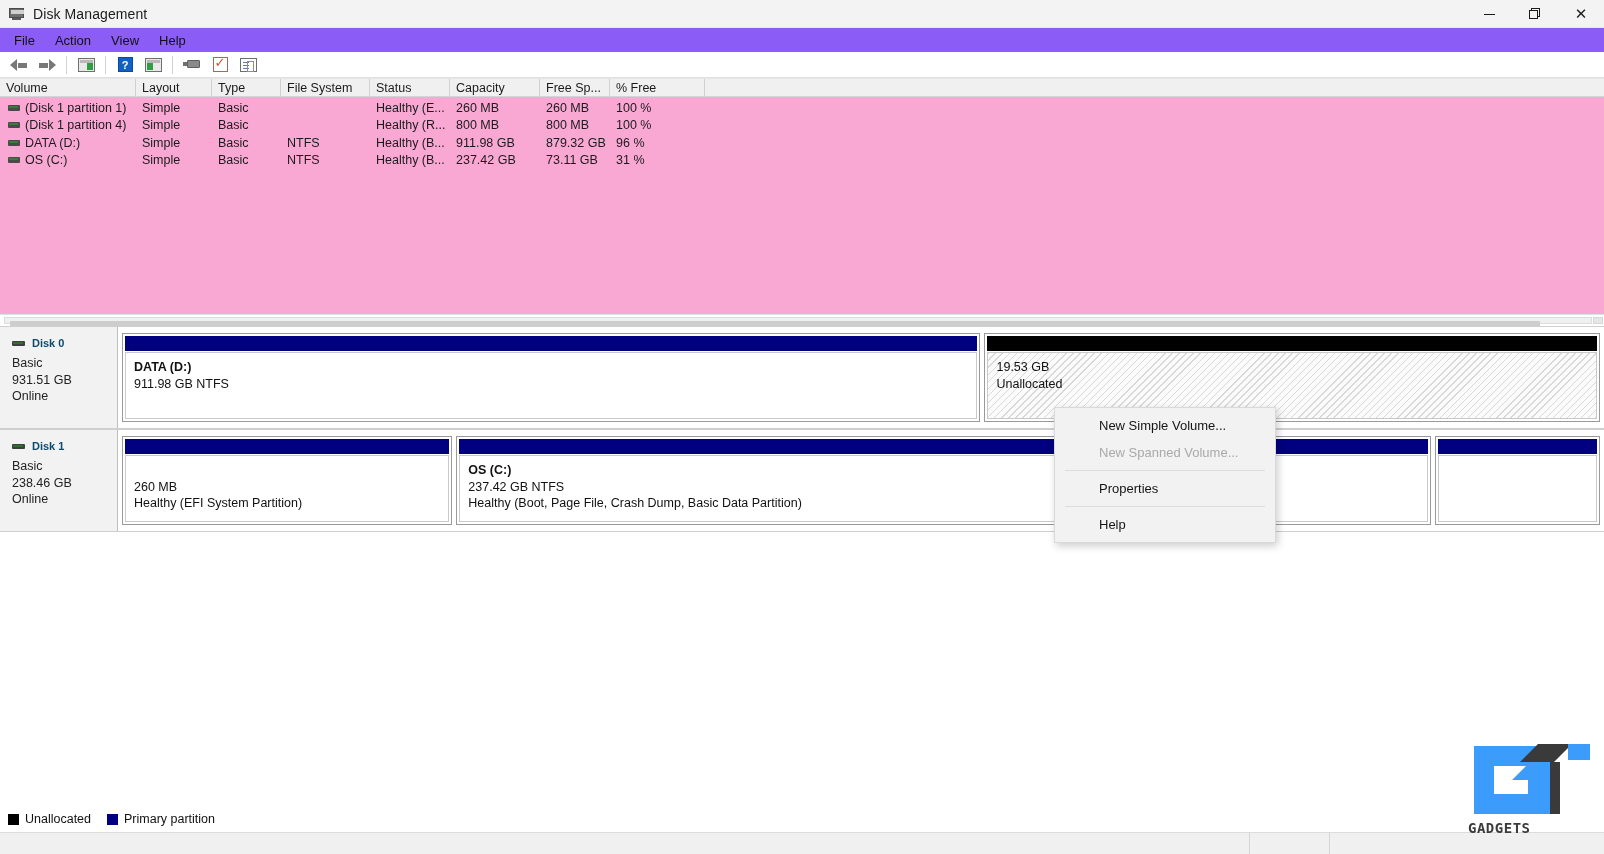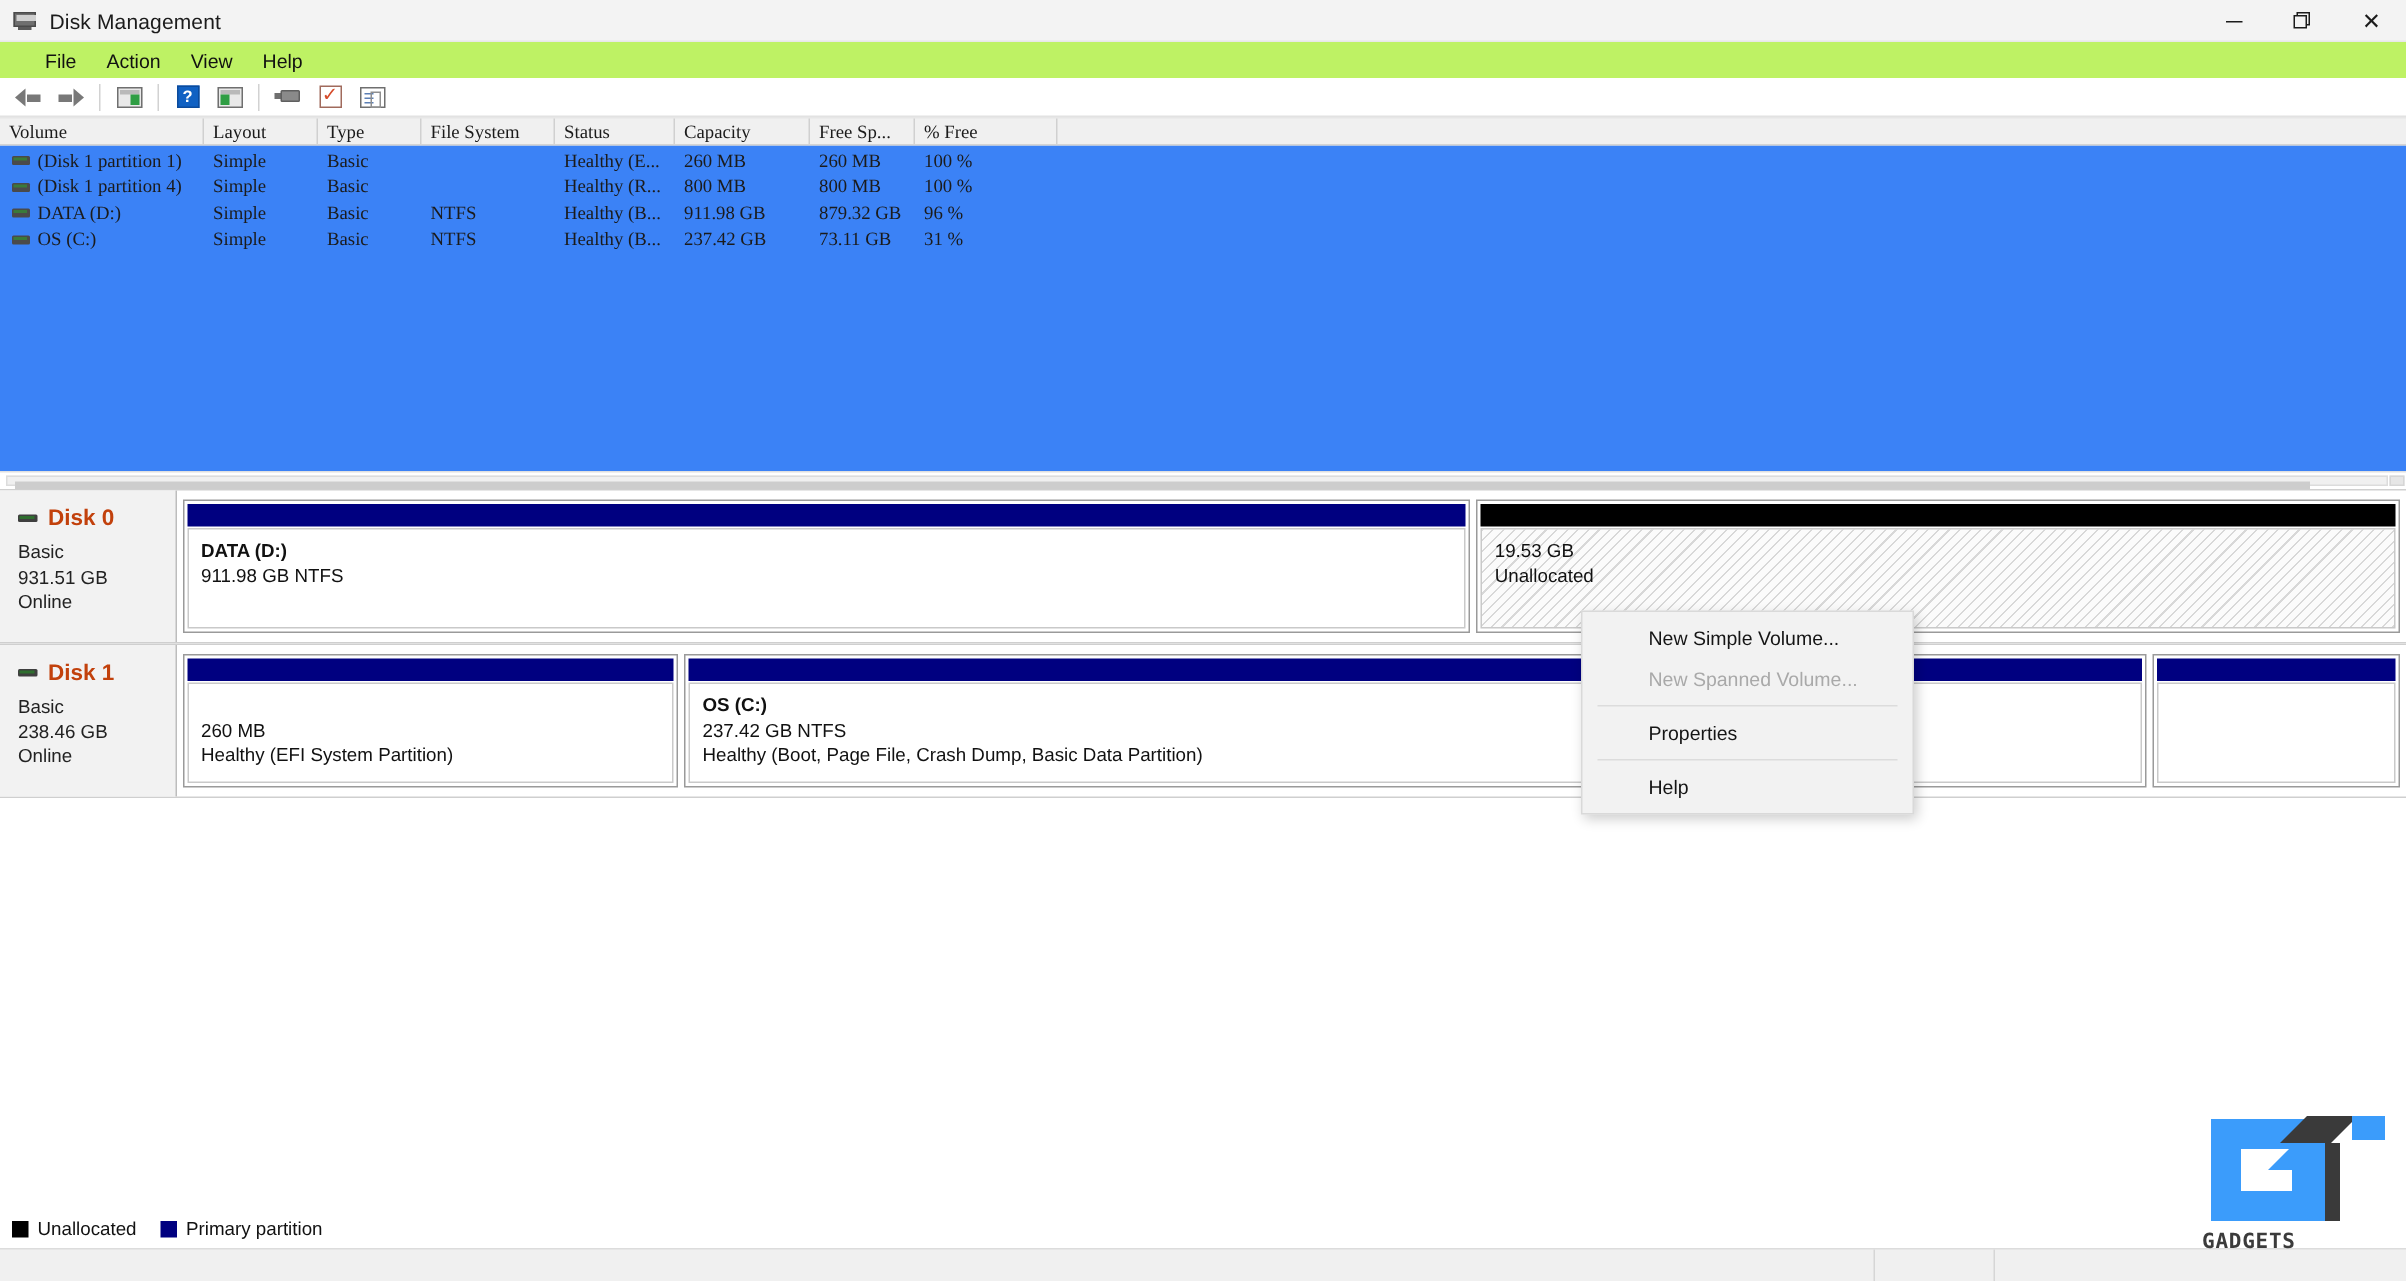--- a/index.html
+++ b/index.html
@@ -57,23 +57,23 @@
   .glyph-max i {
     position: absolute; border: 1px solid #1b1b1b; box-sizing: border-box;
   }
   .glyph-max i.b { left: 0; top: 2px; width: 9px; height: 9px; background:#f3f3f3; }
   .glyph-max i.a { left: 2px; top: 0; width: 9px; height: 9px; }
   .glyph-close { font-size: 15px; line-height: 1; font-family: "DejaVu Sans", sans-serif; }
 
   
   .menubar {
     height: 24px; flex: 0 0 24px;
-    background: #bef264;
+    background: #8b5cf6;
     display: flex; align-items: center;
-    padding-left: 20px;
+    padding-left: 4px;
   }
   .menu-item {
     padding: 3px 10px; font-size: 13px; color: #111; cursor: default;
   }
 
   
   .toolbar {
     height: 26px; flex: 0 0 26px;
     background: #ffffff;
     display: flex; align-items: center;
@@ -143,24 +143,23 @@
     background: #5b7fb5; box-shadow: 0 3px 0 #5b7fb5, 0 6px 0 #5b7fb5;
   }
   .ico-props:after {
     content: ''; position: absolute; right: 2px; top: 2px; width: 5px; height: 9px;
     border: 1px solid #8f8f8f;
   }
 
   
   .list-pane {
     flex: 0 0 236px;
-    background: #3b82f6;
+    background: #f9a8d4;
     position: relative;
     overflow: hidden;
-    font-family: Liberation Serif, serif;
   }
   .lv-header {
     display: flex; height: 19px;
     background: #f0f0f0;
     border-bottom: 1px solid #d4d4d4;
     border-top: 1px solid #e6e6e6;
   }
   .lv-header .th {
     font-size: 12.5px; color: #1b1b1b;
     padding: 2px 0 0 6px;
@@ -208,21 +207,21 @@
   }
   .disk-block {
     display: flex; height: 103px; border-bottom: 1px solid #cfcfcf;
     border-top: 1px solid #cfcfcf; background: #ffffff;
   }
   .disk-info {
     flex: 0 0 118px; background: #f2f2f2; border-right: 1px solid #bdbdbd;
     padding: 10px 0 0 12px;
   }
   .disk-info .dname {
-    font-size: 15px; font-weight: bold; color: #c2410c; display: flex; align-items: center; gap: 7px;
+    font-size: 11px; font-weight: bold; color: #0c4a6e; display: flex; align-items: center; gap: 7px;
     margin-bottom: 6px;
   }
   .disk-ico {
     width: 13px; height: 5px; background: #3f3f3f; border-radius: 1px; flex: 0 0 13px;
     position: relative;
   }
   .disk-ico:after {
     content: ''; position: absolute; left: 1px; top: 1px; width: 10px; height: 2px; background:#2f6e2f;
   }
   .disk-info .dmeta { font-size: 12.5px; color: #222; line-height: 16.5px; }

